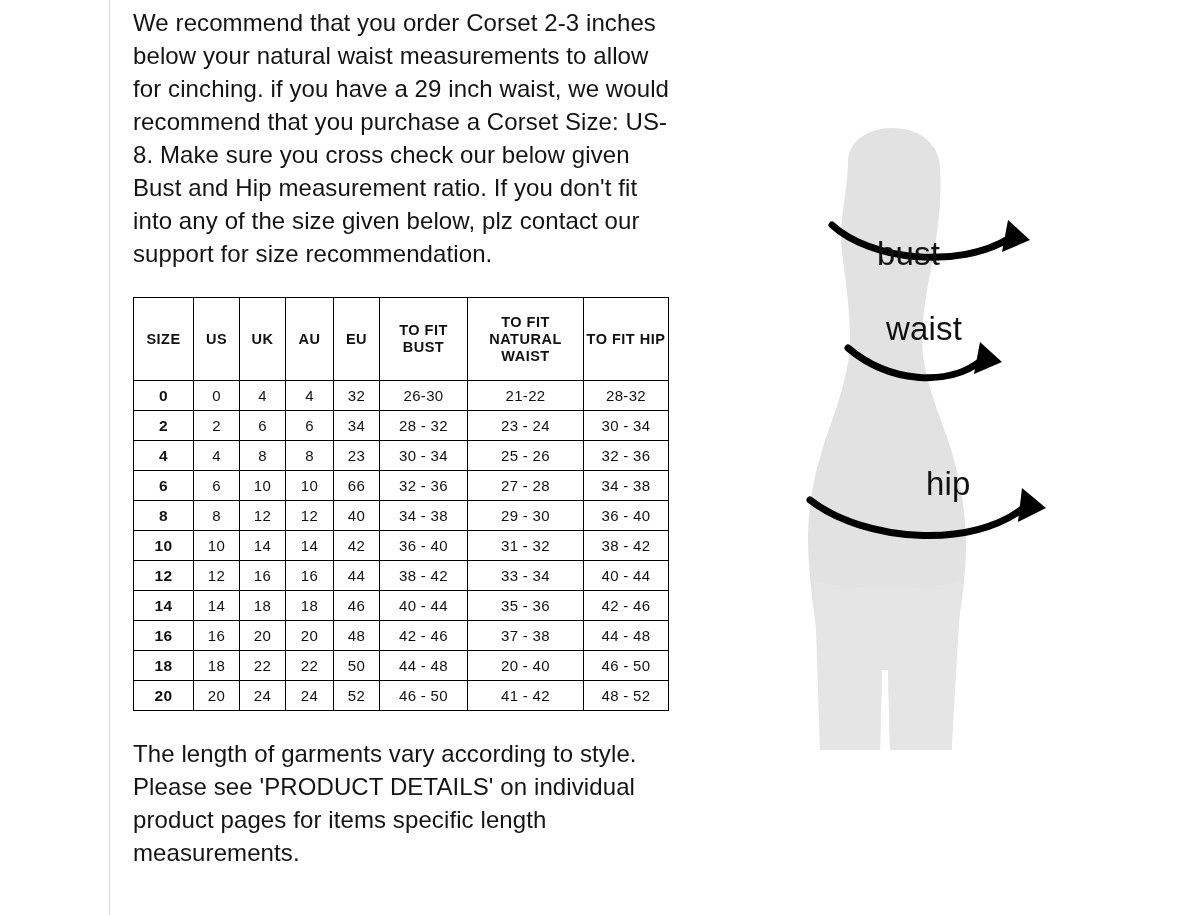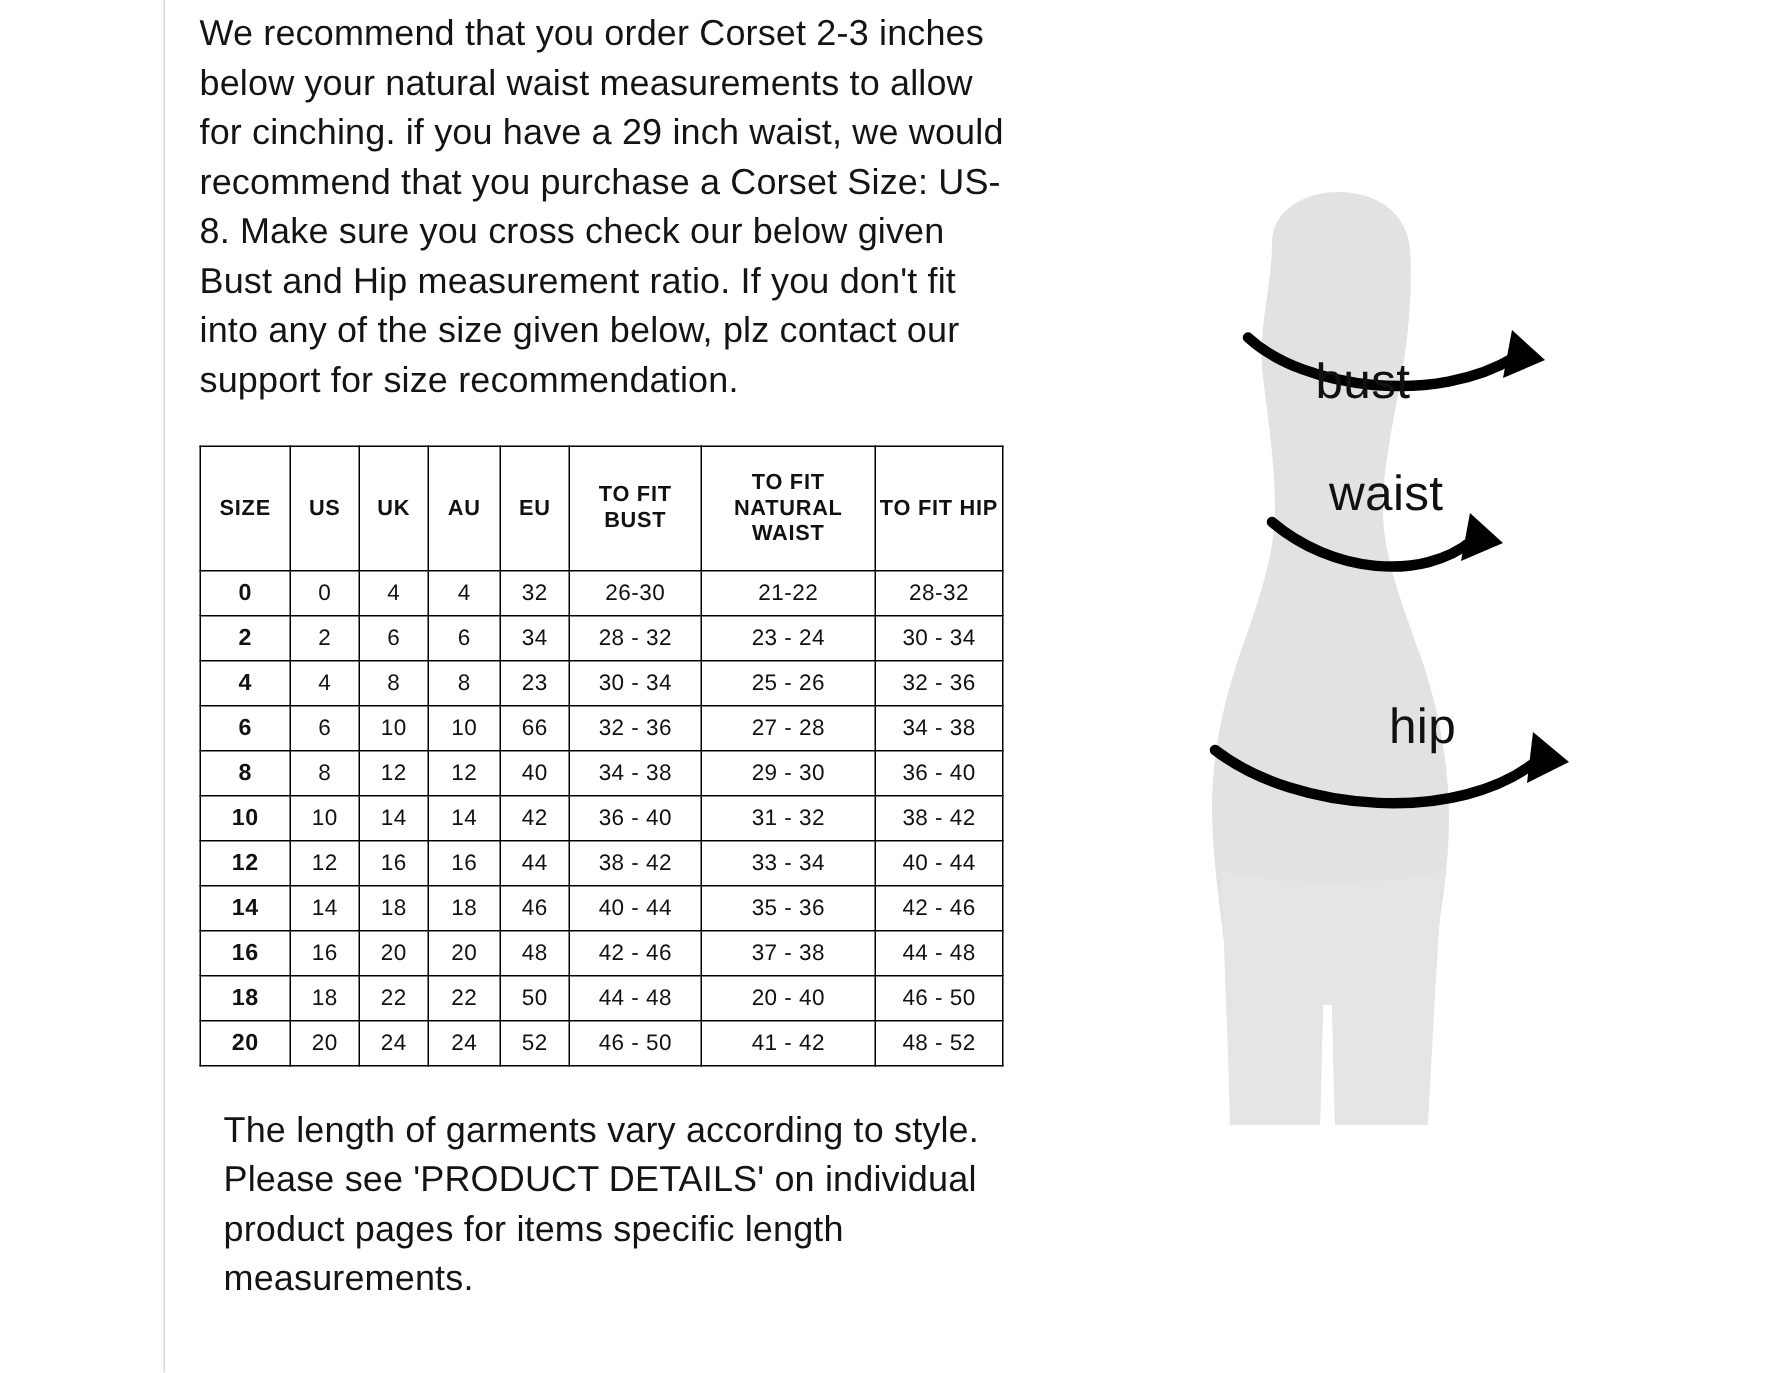--- a/index.html
+++ b/index.html
@@ -85,21 +85,20 @@
   col.c-nw   { width: 116px; }
   col.c-hip  { width: 85px; }
 
   .footer-note {
     font-size: 24px;
     line-height: 33px;
     color: #141414;
     margin-top: 26px;
     width: 545px;
     letter-spacing: 0.1px;
-    margin-left: 16px;
   }
 
   
   .figure {
     position: absolute;
     left: 770px;
     top: 110px;
     width: 380px;
     height: 680px;
   }

